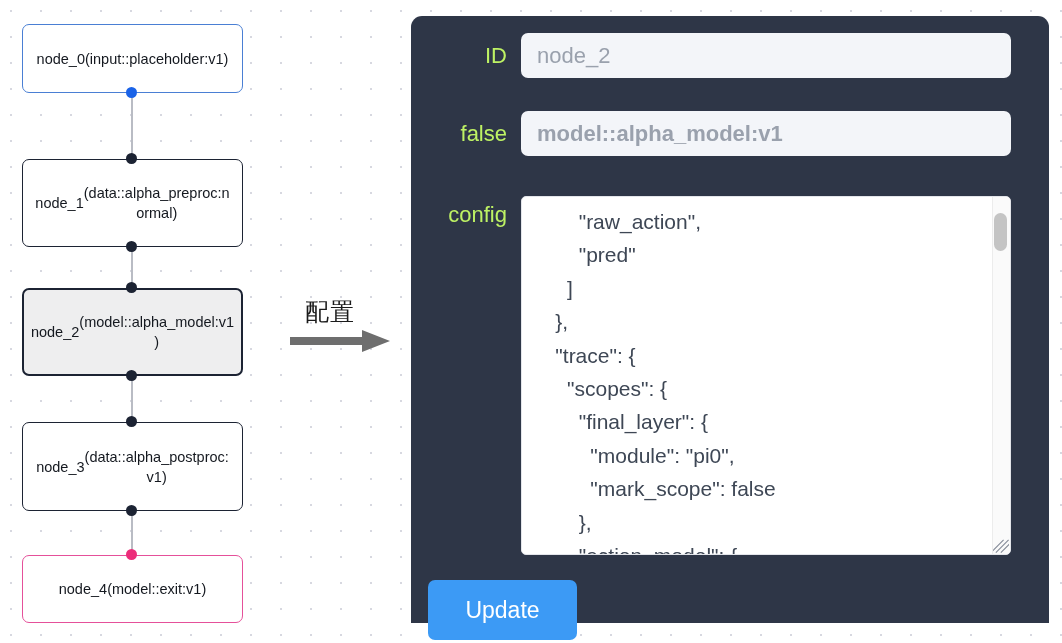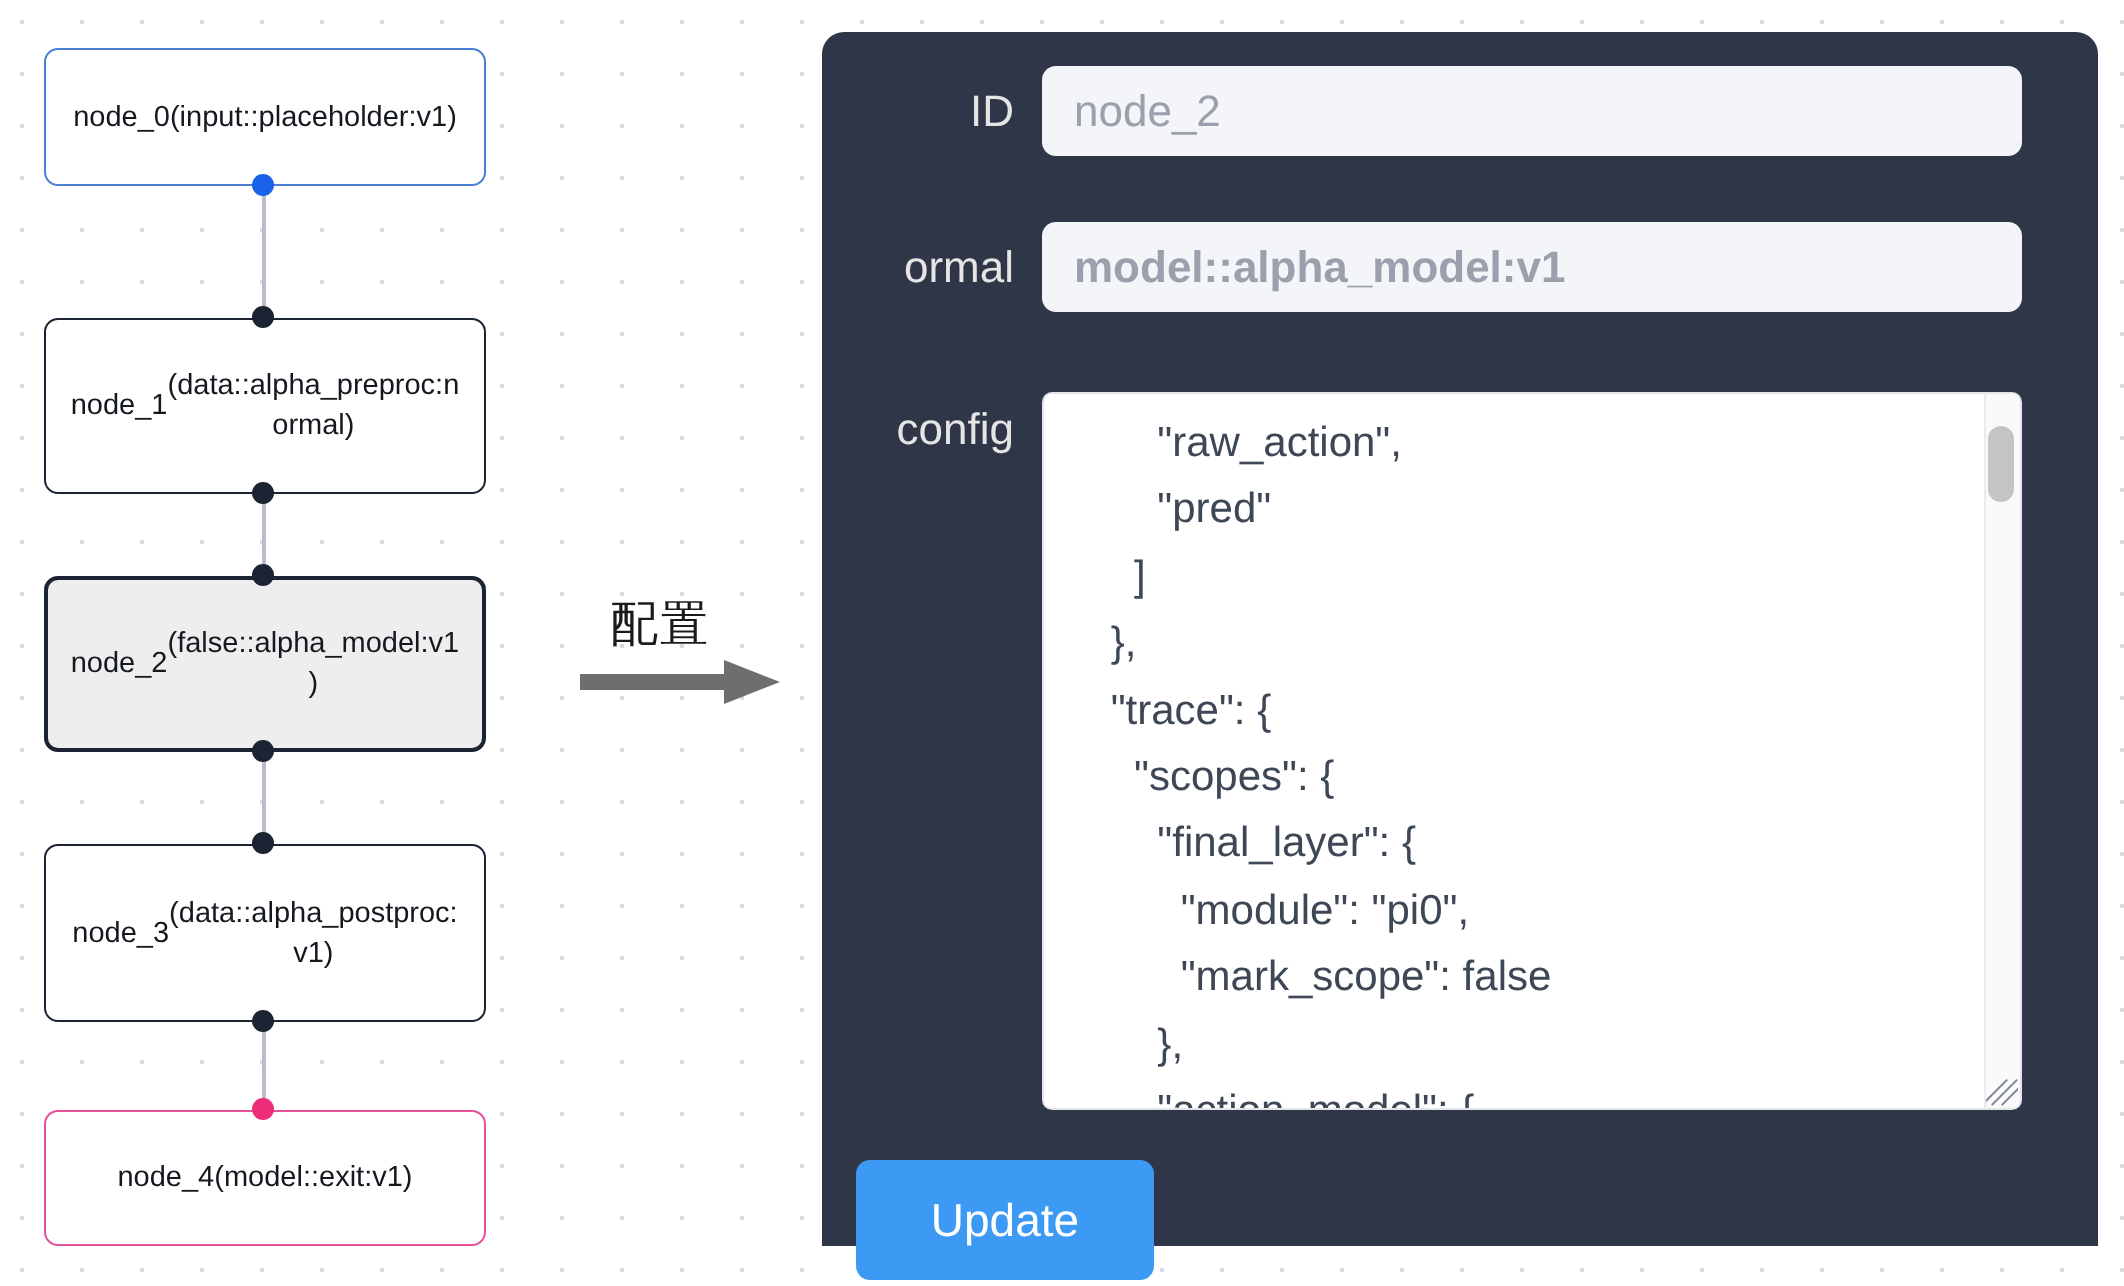--- a/index.html
+++ b/index.html
@@ -70,21 +70,21 @@
 
   
   #panel{
     position:absolute;left:411px;top:16px;width:638px;height:607px;
     background:#2e3647;
     border-radius:11px 11px 0 0;
     box-sizing:border-box;
   }
   .frow{position:absolute;display:flex;align-items:center;}
   .flabel{
-    color:#e5e5e5;font-size:22px;text-align:right;
+    color:#bef264;font-size:22px;text-align:right;
     width:110px;padding-right:14px;box-sizing:border-box;
     user-select:none;
   }
   .finput{
     box-sizing:border-box;
     background:#f3f5f9;
     border:0;border-radius:7px;
     color:#9aa1ad;
     font-size:22px;
     font-family:"Liberation Sans","DejaVu Sans",sans-serif;
@@ -168,21 +168,21 @@
     <div class="node n1" style="top:159px;height:88px;">
       <div>node_1</div>
       <div class="nlabel2">(data::alpha_preproc:n
 ormal)</div>
     </div>
     <div class="port" style="top:153px;"></div>
     <div class="port" style="top:241px;"></div>
 
     <div class="node sel" style="top:288px;height:88px;">
       <div>node_2</div>
-      <div class="nlabel2">(false::alpha_model:v1
+      <div class="nlabel2">(model::alpha_model:v1
 )</div>
     </div>
     <div class="port" style="top:282px;"></div>
     <div class="port" style="top:370px;"></div>
 
     <div class="node n3" style="top:422px;height:89px;">
       <div>node_3</div>
       <div class="nlabel2">(data::alpha_postproc:
 v1)</div>
     </div>
@@ -204,21 +204,21 @@
   </div>
 
   <div id="panel">
 
     <div class="frow" id="row-id">
       <div class="flabel">ID</div>
       <input class="finput" type="text" value="node_2" style="">
     </div>
 
     <div class="frow" id="row-type">
-      <div class="flabel">ormal</div>
+      <div class="flabel">false</div>
       <input class="finput" type="text" value="model::alpha_model:v1" style="">
     </div>
 
     <div class="frow" id="row-config">
       <div class="flabel">config</div>
       <div class="ta-wrap">
         <div id="config-area">        "raw_action",
         "pred"
       ]
     },

